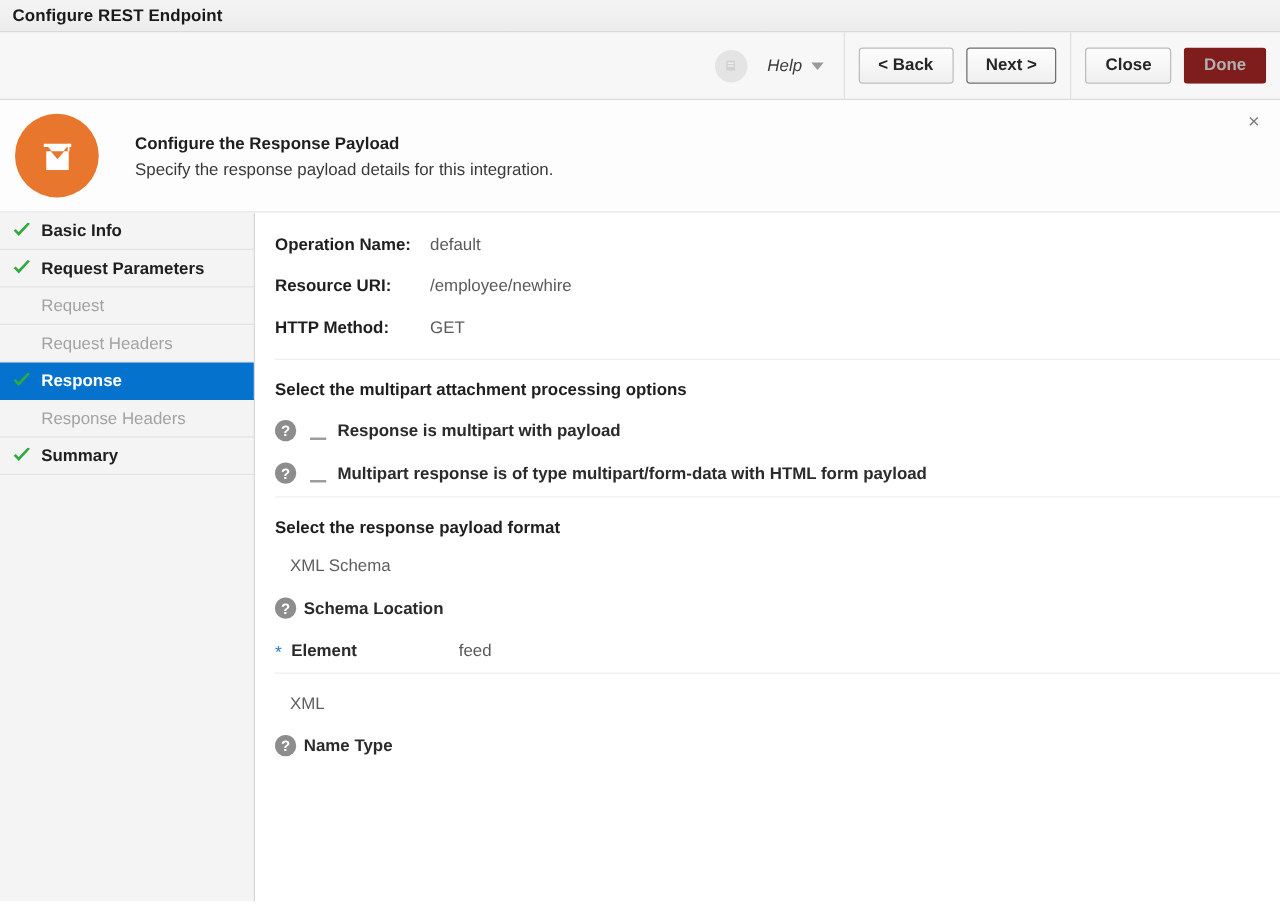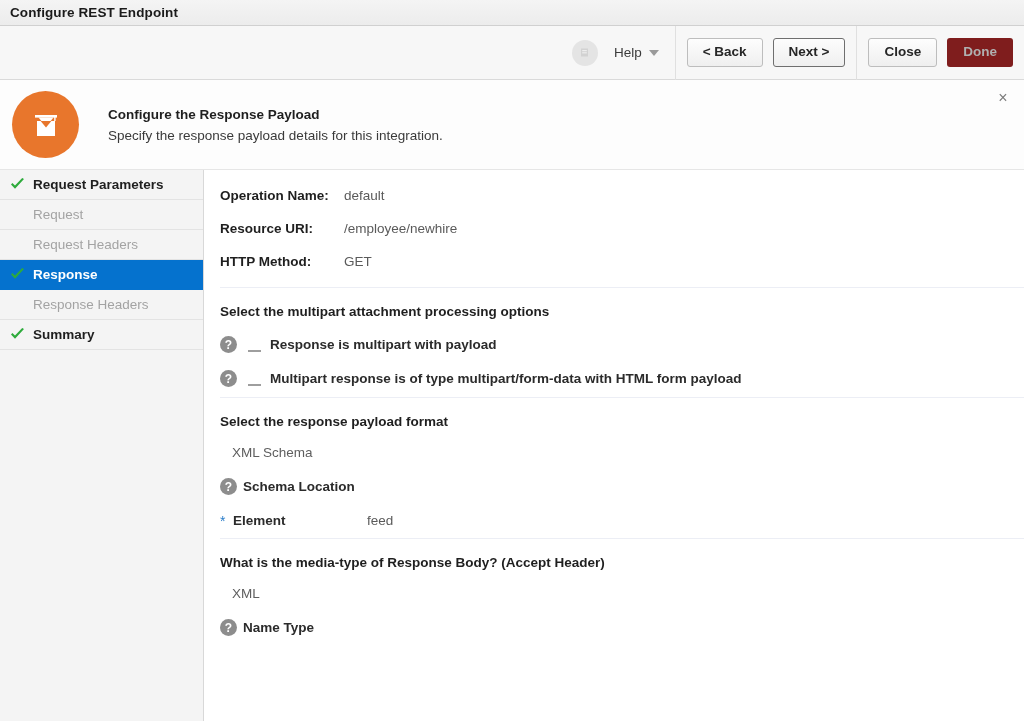--- a/index.html
+++ b/index.html
@@ -62,20 +62,21 @@
   .help-menu {
     display: flex;
     align-items: center;
     gap: 7px;
     font-size: 13.5px;
     color: #3b3b3b;
     padding: 0 16px 0 4px;
     height: 54px;
     box-sizing: border-box;
     border-right: 1px solid #e0e0e0;
+    font-style: italic;
   }
   .tri-down {
     width: 0; height: 0;
     border-left: 5px solid transparent;
     border-right: 5px solid transparent;
     border-top: 6px solid #9a9a9a;
   }
   .btn {
     font-family: "Liberation Sans", sans-serif;
     font-size: 13.5px;
@@ -365,20 +366,28 @@
     <div class="header-title">Configure the Response Payload</div>
     <div class="header-sub">Specify the response payload details for this integration.</div>
   </div>
   <div class="close-x">×</div>
 </div>
 
 <div class="body-split">
 
   <div class="sidebar">
 
+    <div class="nav-item done">
+      <span class="chk">
+        <svg width="15" height="13" viewBox="0 0 15 13" aria-hidden="true">
+            <path d="M1 6.6 L5 10.8 L14 0.9 L12.2 0 L5 7.6 L2.4 5.1 Z" fill="#2eab3c"></path>
+          </svg>
+      </span>
+      <span class="nav-label">Basic Info</span>
+    </div>
 
     <div class="nav-item done">
       <span class="chk">
         <svg width="15" height="13" viewBox="0 0 15 13" aria-hidden="true">
             <path d="M1 6.6 L5 10.8 L14 0.9 L12.2 0 L5 7.6 L2.4 5.1 Z" fill="#2eab3c"></path>
           </svg>
       </span>
       <span class="nav-label">Request Parameters</span>
     </div>
 
@@ -478,21 +487,20 @@
       <div class="required-row">
         <span class="star">*</span>
         <span class="required-label">Element</span>
         <span class="required-value">feed</span>
       </div>
     </div>
 
     <hr class="divider">
 
     <div class="pad">
-      <div class="section-title">What is the media-type of Response Body? (Accept Header)</div>
 
       <div class="plain-value">XML</div>
 
       <div class="labeled-help">
         <span class="help-dot">?</span>
         <span>Name Type</span>
       </div>
     </div>
 
   </div>

